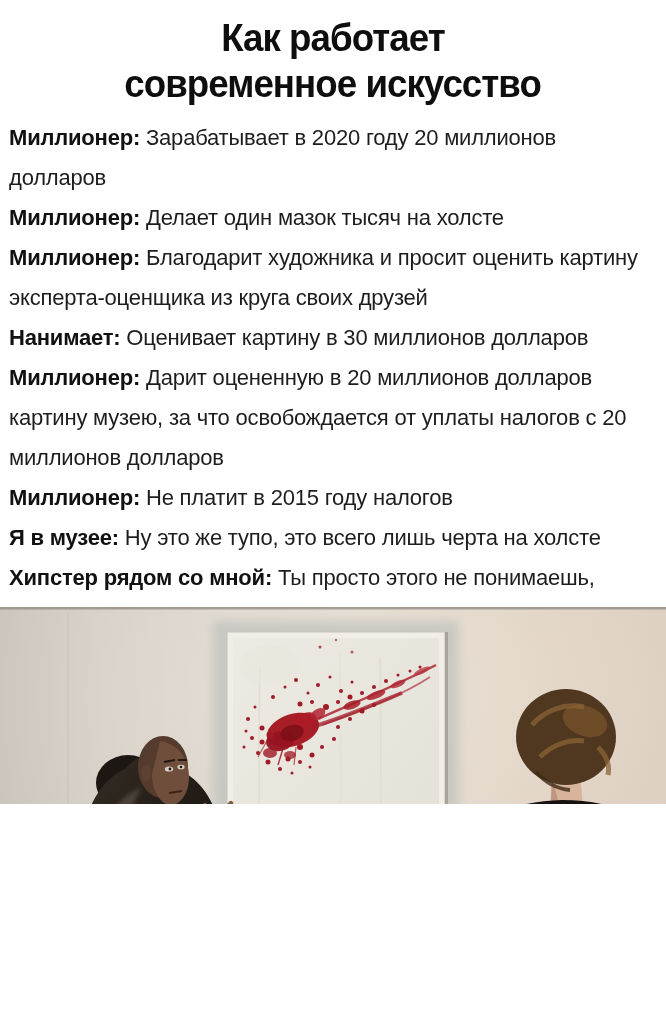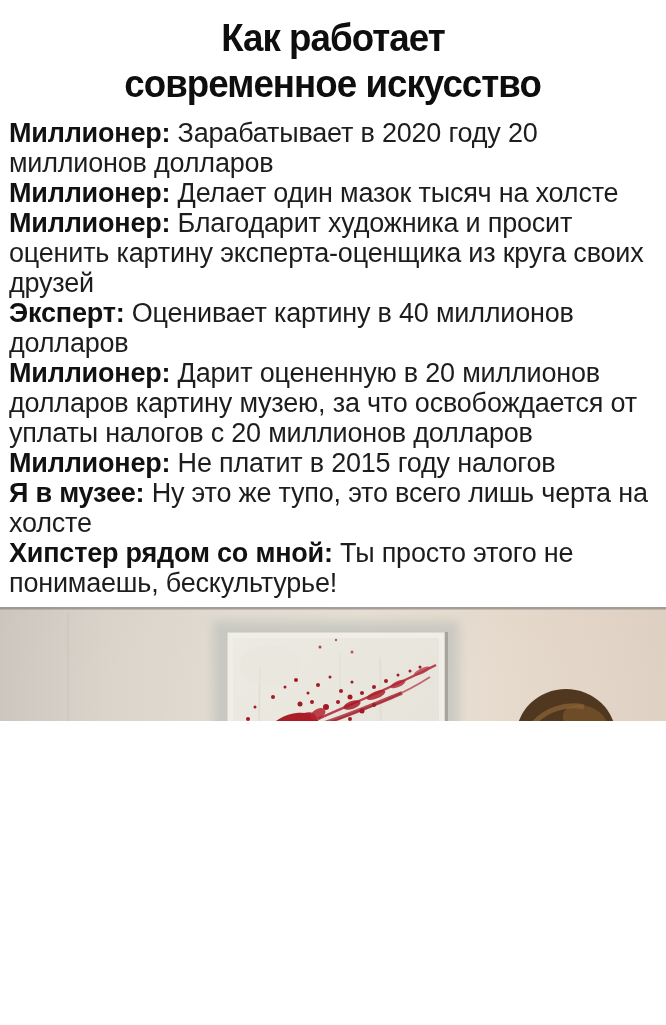--- a/index.html
+++ b/index.html
@@ -1,37 +1,37 @@
 <!DOCTYPE html>
 <html><head>
 <meta charset="utf-8">
 <style>
   html,body{margin:0;padding:0;background:#ffffff;}
   .page{
     position:relative;
-    width:666px;height:721px;
+    width:666px;height:804px;
     background:#ffffff;
     overflow:hidden;
     font-family:"Liberation Sans", sans-serif;
     color:#1d1d1d;
   }
   .title{
     margin-top:15px;
     text-align:center;
     font-weight:bold;
     font-size:39px;
     line-height:46px;
     letter-spacing:-1px;
     color:#0e0e0e;
   }
   .title-line{display:inline-block;transform:scaleX(.94);transform-origin:center;}
   .dialogue{
     margin:11px 16px 0 9px;
-    font-size:27px;
-    line-height:30px;
+    font-size:22px;
+    line-height:40px;
     letter-spacing:-0.2px;
     color:#1d1d1d;
   }
   .dialogue p{margin:0;}
   .dialogue b{font-weight:bold;color:#111;}
   .photo{
     position:absolute;
     left:0;top:607px;
     width:666px;height:418px;
   }
@@ -44,21 +44,21 @@
 
   <div class="title">
     <span class="title-line">Как работает</span><br>
     <span class="title-line">современное искусство</span>
   </div>
 
   <div class="dialogue">
     <p><b>Миллионер:</b><span> Зарабатывает в 2020 году 20 миллионов долларов</span></p>
     <p><b>Миллионер:</b><span> Делает один мазок тысяч на холсте</span></p>
     <p><b>Миллионер:</b><span> Благодарит художника и просит оценить картину эксперта-оценщика из круга своих друзей</span></p>
-    <p><b>Эксперт:</b><span> Оценивает картину в 40 миллионов долларов</span></p>
+    <p><b>Нанимает:</b><span> Оценивает картину в 30 миллионов долларов</span></p>
     <p><b>Миллионер:</b><span> Дарит оцененную в 20 миллионов долларов картину музею, за что освобождается от уплаты налогов с 20 миллионов долларов</span></p>
     <p><b>Миллионер:</b><span> Не платит в 2015 году налогов</span></p>
     <p><b>Я в музее:</b><span> Ну это же тупо, это всего лишь черта на холсте</span></p>
     <p><b>Хипстер рядом со мной:</b><span> Ты просто этого не понимаешь, бескультурье!</span></p>
   </div>
 
   <div class="photo">
     <svg width="666" height="418" viewBox="0 0 666 418">
       <defs>
         <linearGradient id="wallH" x1="0" y1="0" x2="1" y2="0">

